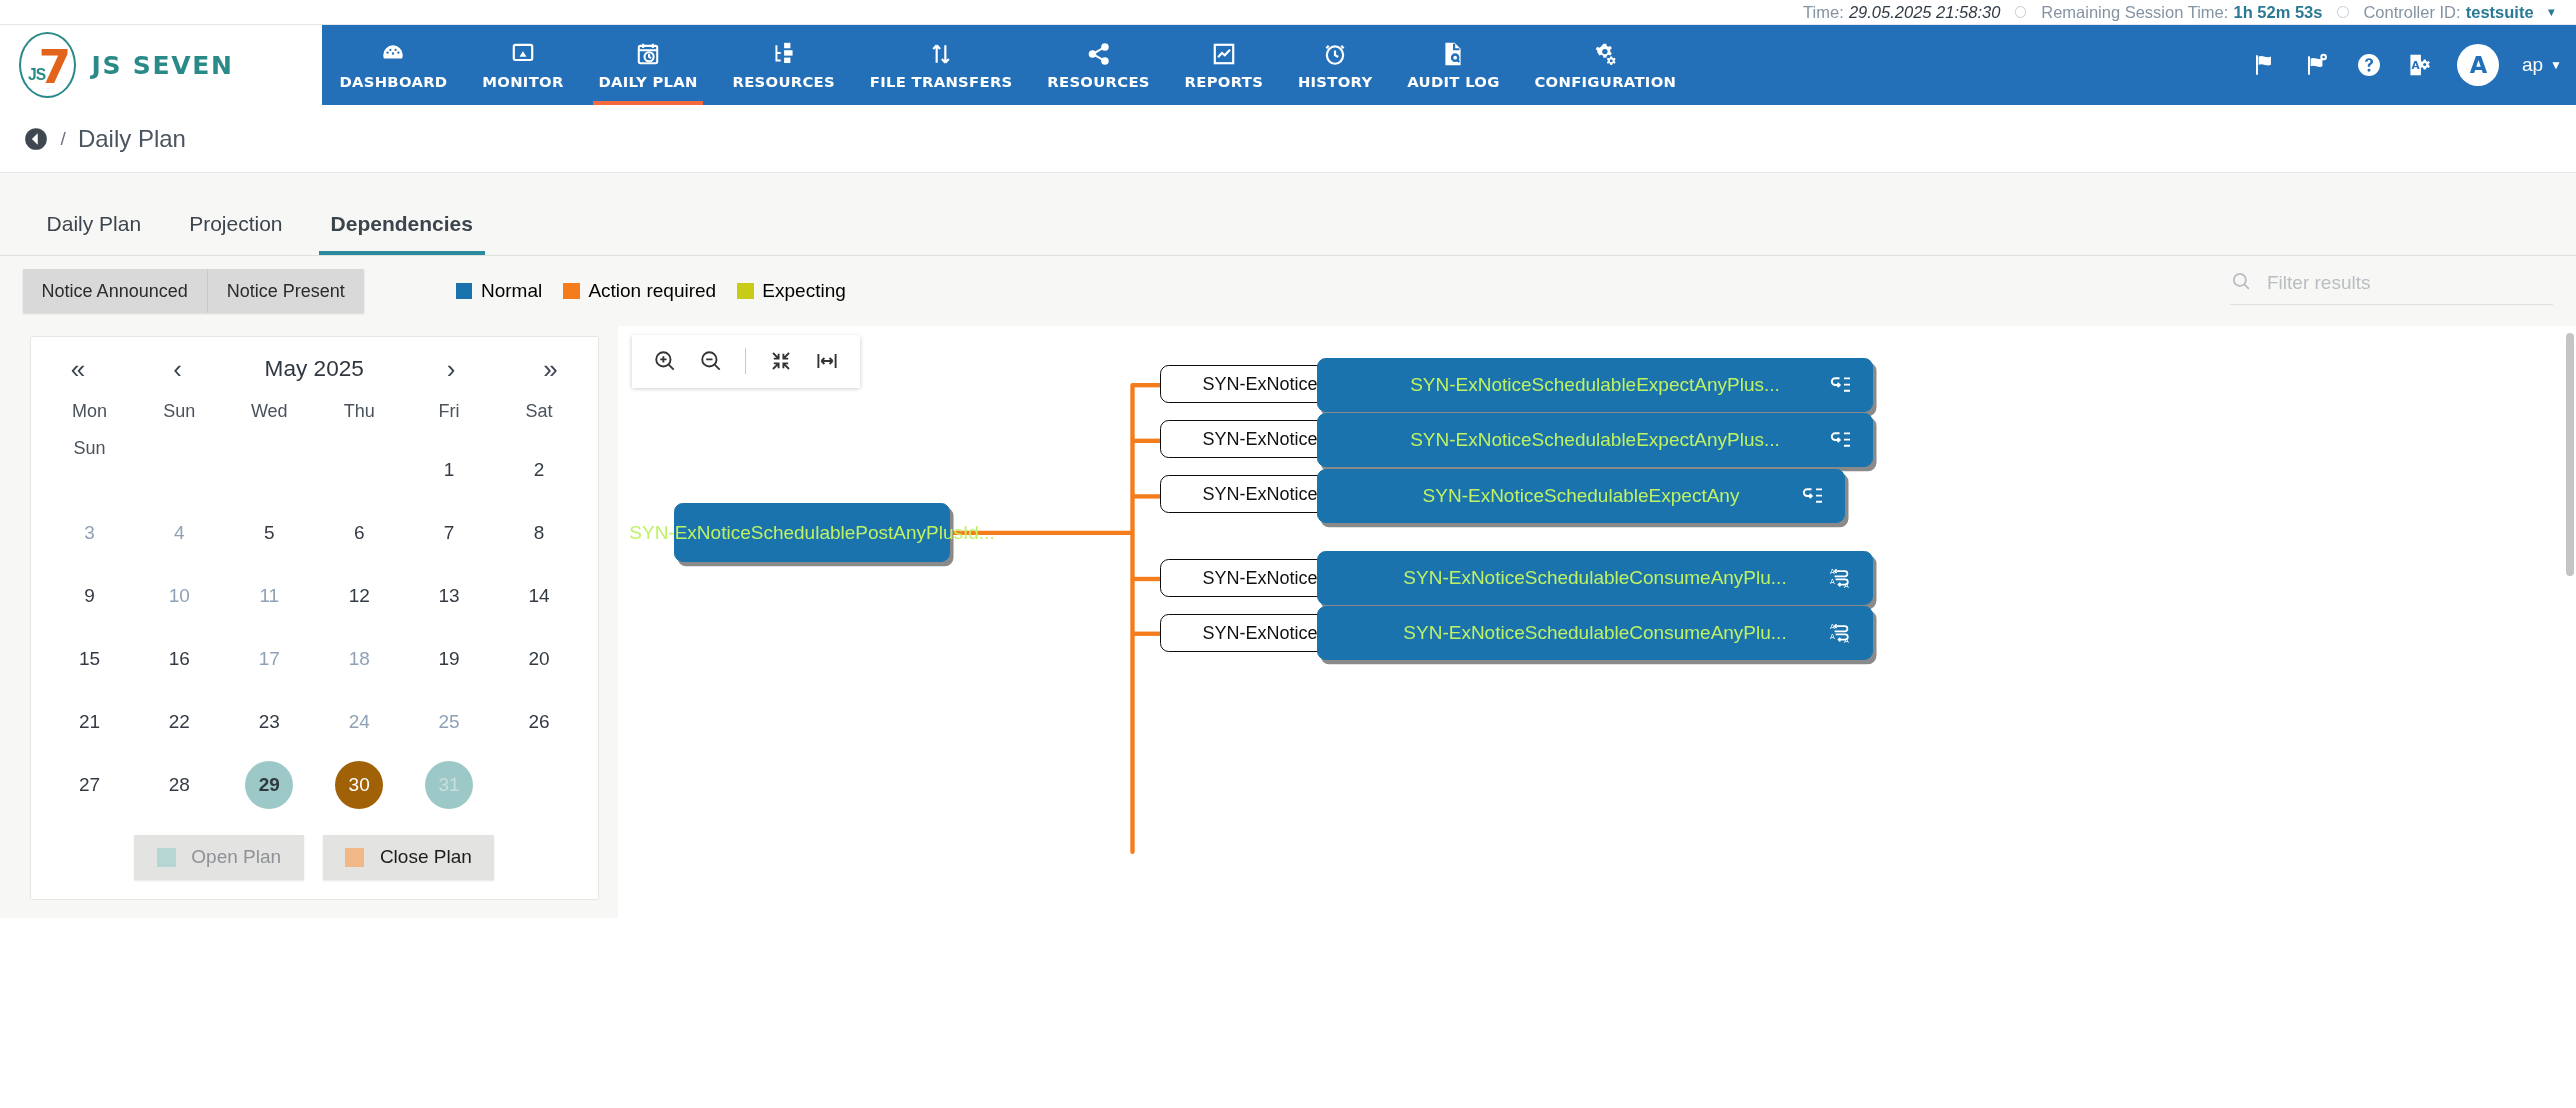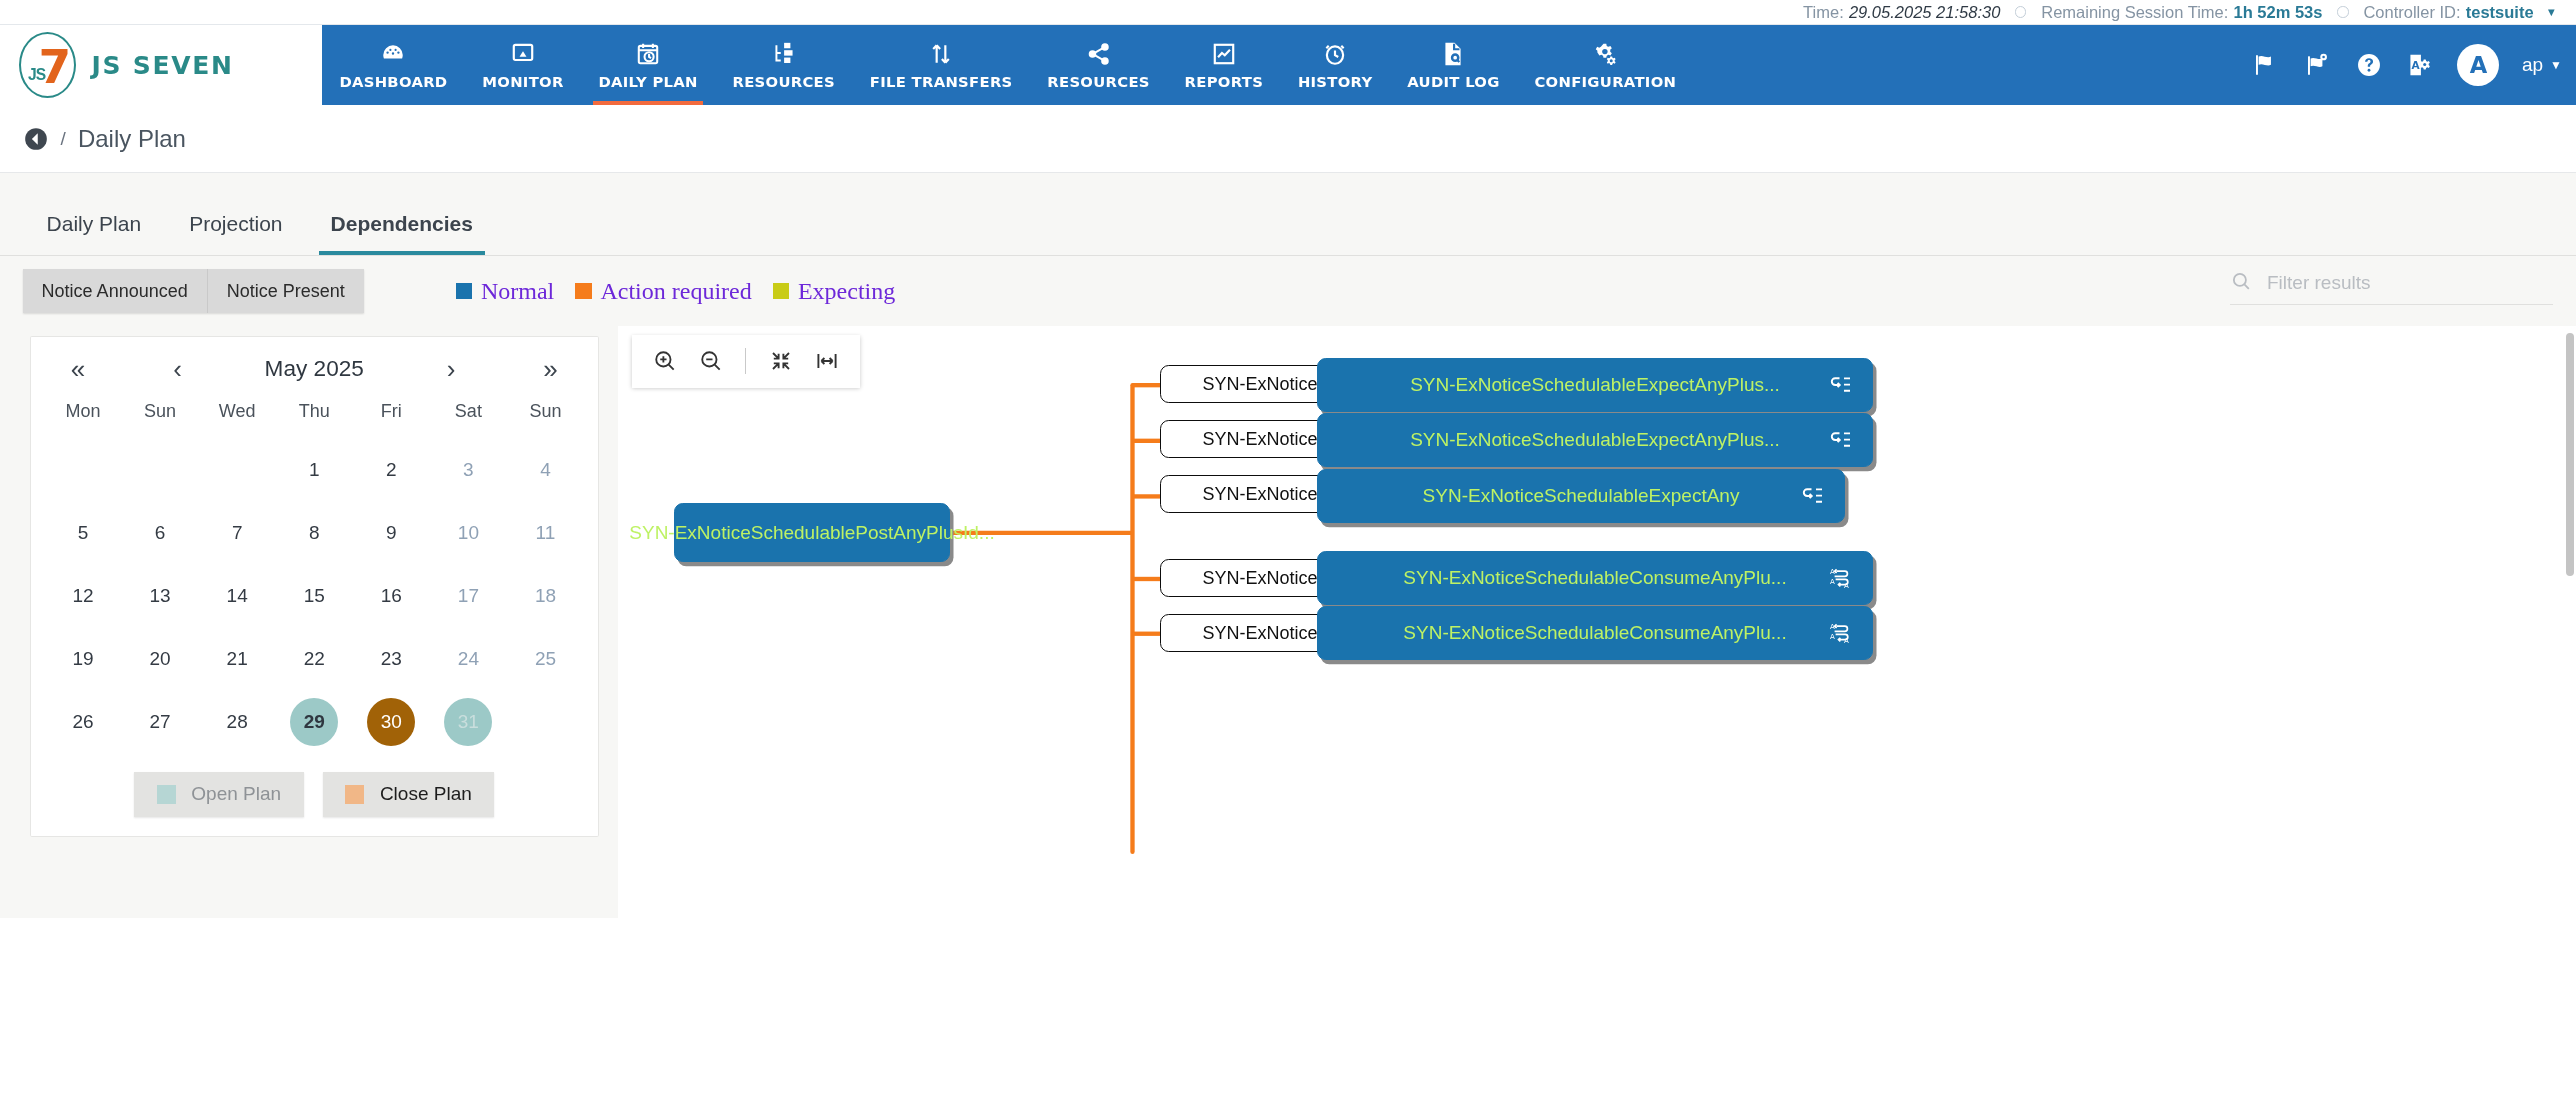--- a/index.html
+++ b/index.html
@@ -152,21 +152,21 @@
     background: #d9d9d9; border: none;
     font-family: "Liberation Sans", sans-serif;
     font-size: 18px; color: #2b2b2b;
     padding: 11.3px 19px;
   }
   .togglebtn.first { border-right: 0.9px solid #c9c9c9; }
 
   .legend { display: flex; align-items: center; gap: 21px; margin-left: 92px; }
   .legend-item { display: flex; align-items: center; gap: 8.7px; }
   .legend-swatch { width: 16.5px; height: 16.5px; }
-  .legend-label { font-size: 24px; color: #6d28d9; font-family: Liberation Serif, serif; }
+  .legend-label { font-size: 19px; color: #000000; }
 
   .searchbox {
     position: absolute; right: 22.6px; top: 14px;
     width: 323px;
     display: flex; align-items: center; gap: 14px;
     border-bottom: 0.9px solid #e0e0de;
     padding-bottom: 8.7px;
   }
   .searchbox input {
     border: none; outline: none; background: transparent;
@@ -188,21 +188,21 @@
     border: 0.9px solid #e6e6e4;
     border-radius: 1.7px;
     padding: 15.6px 14px 19px 14px;
   }
   .cal-head {
     display: flex; align-items: center; justify-content: space-between;
     padding: 3.5px 21px 19px 21px;
   }
   .cal-nav { font-size: 26px; color: #3c444d; line-height: 1; padding: 0 5.2px; }
   .cal-month { font-size: 22.6px; color: #2f3740; }
-  .cal-grid { display: grid; grid-template-columns: repeat(7, 1fr); }
+  .cal-grid { display: grid; grid-template-columns: repeat(6, 1fr); }
   .cal-dow {
     text-align: center; font-size: 18px; color: #4a525b; padding-bottom: 15.6px;
   }
   .cal-cell {
     height: 63px; display: flex; align-items: center; justify-content: center;
     font-size: 19px; color: #343b44;
   }
   .cal-cell.weekend { color: #8fa1b5; }
   .cal-cell.muted { color: transparent; }
   .cal-pill {

